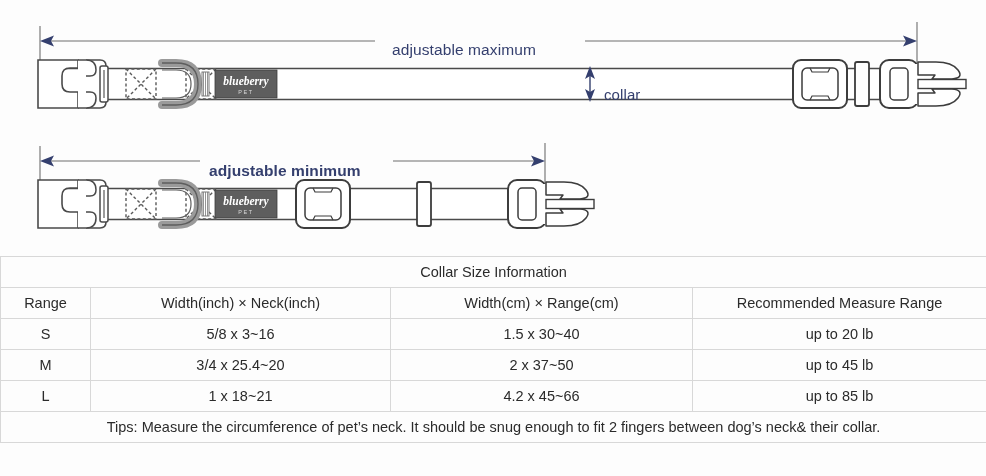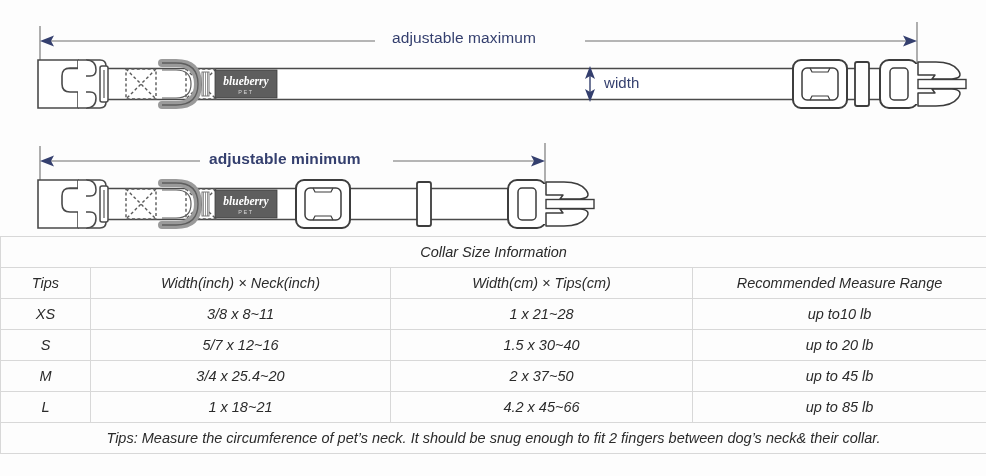--- a/index.html
+++ b/index.html
@@ -28,32 +28,32 @@
   }
   #diagram-svg { display: block; }
 
   .dim-label {
     position: absolute;
     color: #343f6e;
     font-size: 15.5px;
     font-family: "Liberation Sans", sans-serif;
     white-space: nowrap;
     letter-spacing: 0.1px;
+    margin-top: 12px;
   }
   #label-max { left: 392px; top: 29px; }
   #label-min { left: 209px; top: 150px; font-weight: bold; }
   #label-width { left: 604px; top: 74px; font-size: 15px; }
 
   
   #size-table-wrap {
     position: absolute;
     left: 0;
-    top: 236px;
+    top: 256px;
     width: 802px;
-    font-style: italic;
   }
   table.sizetable {
     border-collapse: collapse;
     width: 986px;
     table-layout: fixed;
     background: #fdfdfd;
   }
   table.sizetable td {
     border: 1px solid #d8d8d8;
     color: #2b2b2b;
@@ -241,50 +241,44 @@
           <rect x="540" y="184" width="12" height="40" fill="#ffffff" stroke="none"></rect>
           <path d="M546,182 L564,182 Q580,182 586,190 Q592,198 580,199 L560,199 L563,195 L546,195 Z" fill="#ffffff" stroke="#3d3d3d" stroke-width="1.5" stroke-linejoin="round"></path>
           <path d="M546,226 L564,226 Q580,226 586,218 Q592,210 580,209 L560,209 L563,213 L546,213 Z" fill="#ffffff" stroke="#3d3d3d" stroke-width="1.5" stroke-linejoin="round"></path>
           <rect x="546" y="199.5" width="48" height="9" fill="#ffffff" stroke="#3d3d3d" stroke-width="1.4"></rect>
         </g>
       </g>
     </svg>
 
     <span class="dim-label" id="label-max">adjustable maximum</span>
     <span class="dim-label" id="label-min">adjustable minimum</span>
-    <span class="dim-label" id="label-width">width</span>
+    <span class="dim-label" id="label-width">collar</span>
   </div>
 
   <div id="size-table-wrap">
     <table class="sizetable">
       <colgroup>
         <col class="col-size">
           <col class="col-inch">
           <col class="col-cm">
           <col class="col-weight">
       </colgroup>
       <tbody>
         <tr>
           <td class="title-cell" colspan="4">Collar Size Information</td>
         </tr>
         <tr>
-          <td class="head-cell">Tips</td>
+          <td class="head-cell">Range</td>
           <td class="head-cell">Width(inch)  ×  Neck(inch)</td>
-          <td class="head-cell">Width(cm)  ×  Tips(cm)</td>
+          <td class="head-cell">Width(cm)  ×  Range(cm)</td>
           <td class="head-cell">Recommended Measure Range</td>
         </tr>
         <tr>
-          <td>XS</td>
-          <td>3/8 x 8~11</td>
-          <td>1 x 21~28</td>
-          <td>up to10 lb</td>
-        </tr>
-        <tr>
           <td>S</td>
-          <td>5/7 x 12~16</td>
+          <td>5/8 x 3~16</td>
           <td>1.5 x 30~40</td>
           <td>up to 20 lb</td>
         </tr>
         <tr>
           <td>M</td>
           <td>3/4 x 25.4~20</td>
           <td>2 x 37~50</td>
           <td>up to 45 lb</td>
         </tr>
         <tr>

